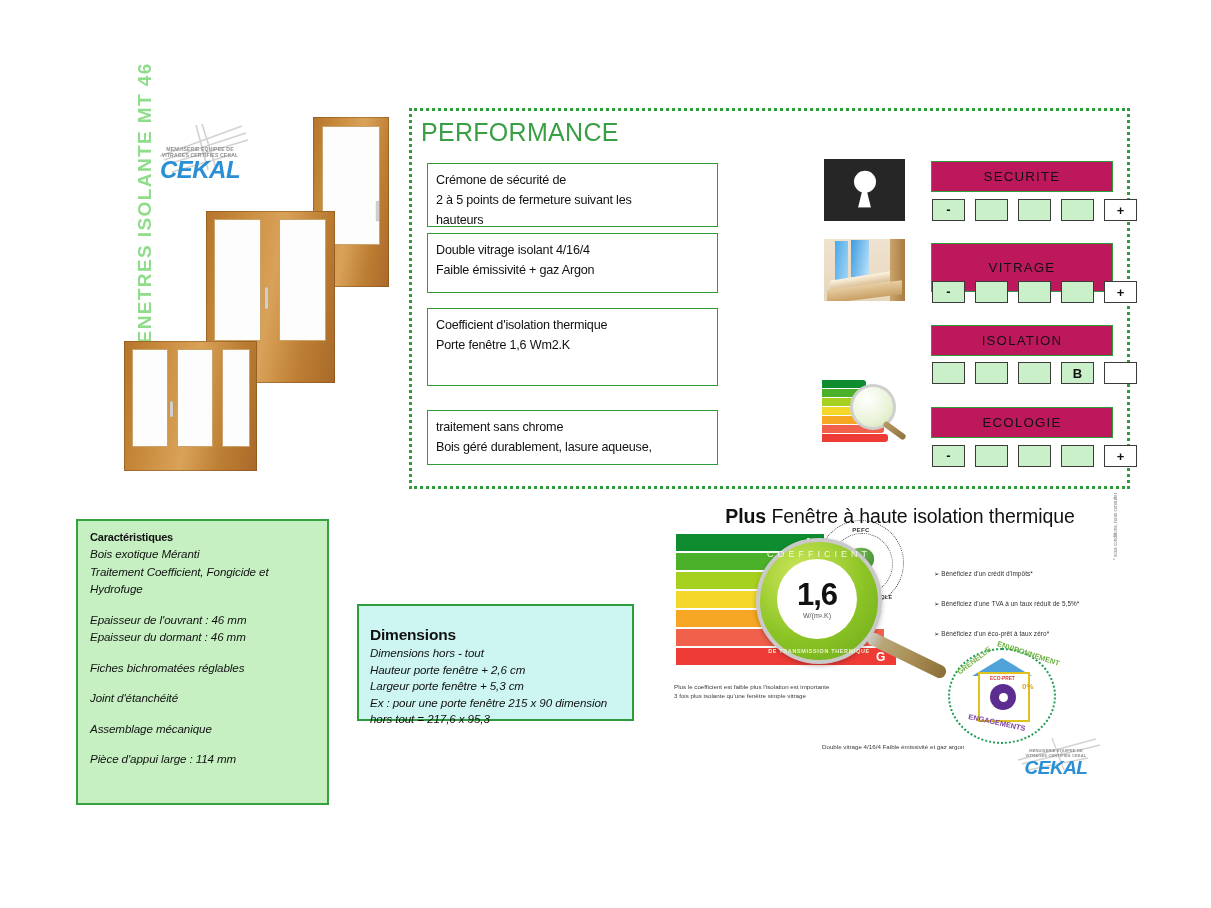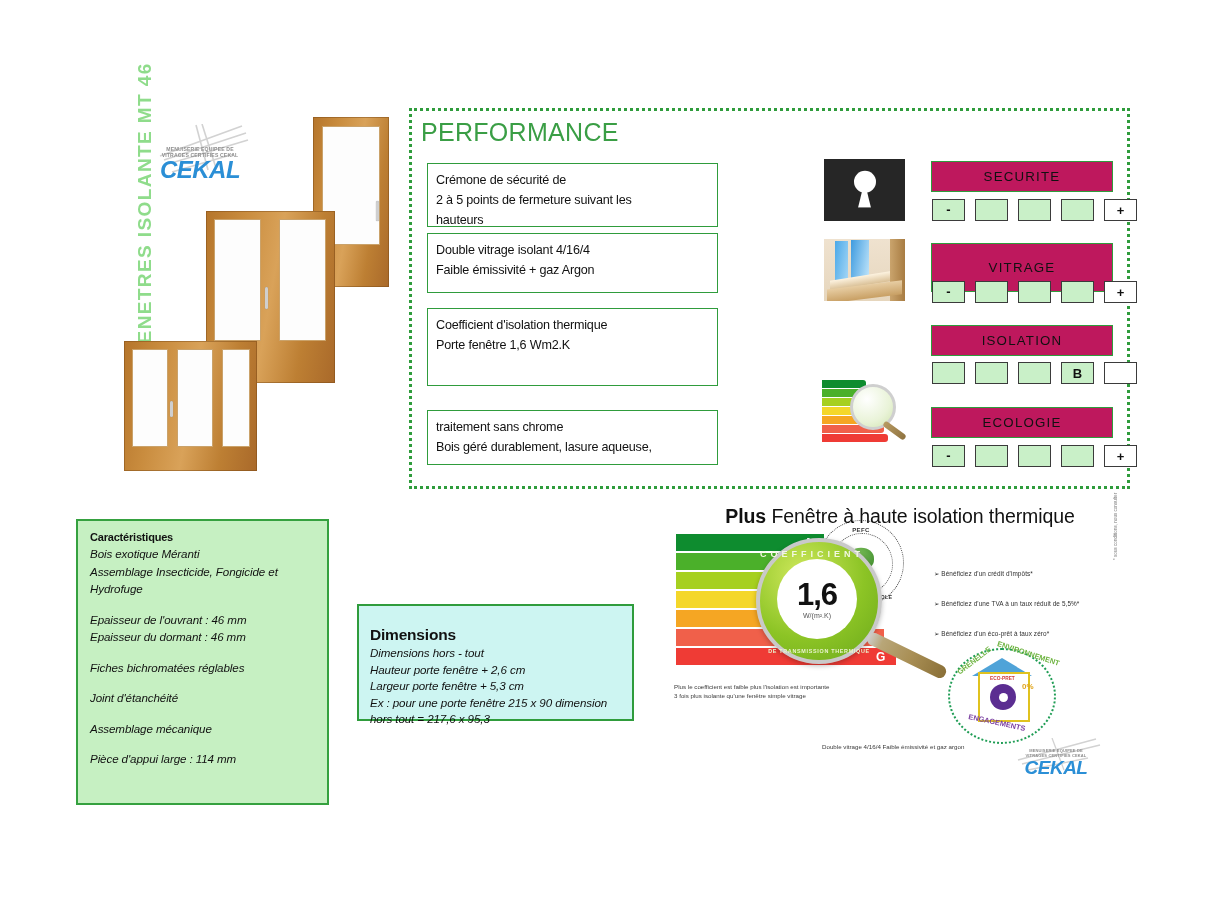--- a/index.html
+++ b/index.html
@@ -114,22 +114,22 @@
   #promo-energy{left:676px;top:534px;width:250px;height:150px;}
   #promo-energy .ebar{position:absolute;left:0;height:17px;}
   #promo-energy .elet{position:absolute;font-size:12px;font-weight:700;color:#fff;}
   #coef-circle{position:absolute;left:80px;top:4px;width:118px;height:118px;border-radius:50%;
      background:radial-gradient(circle at 35% 28%,#cfe85c,#8cc425 55%,#6ba81b);
      border:4px solid #c9c9c9;box-shadow:0 2px 5px rgba(0,0,0,.25);}
   #coef-inner{position:absolute;left:17px;top:17px;width:80px;height:80px;border-radius:50%;
      background:#fff;display:flex;flex-direction:column;align-items:center;justify-content:center;}
   #coef-val{font-size:31px;font-weight:700;color:#111;line-height:30px;letter-spacing:-1px;}
   #coef-unit{font-size:7px;color:#555;margin-top:2px;}
-  #coef-ring-top{position:absolute;left:0;right:0;top:7px;text-align:left;
-     font-size:9px;font-weight:700;color:#f2f8e2;letter-spacing:4px;}
+  #coef-ring-top{position:absolute;left:0;right:0;top:7px;text-align:center;
+     font-size:9px;font-weight:400;color:#f2f8e2;letter-spacing:4px;}
   #coef-ring-bot{position:absolute;left:0;right:0;bottom:6px;text-align:center;
      font-size:5.4px;font-weight:700;color:#eaf4cf;letter-spacing:.7px;}
   #promo-handle{position:absolute;left:192px;top:96px;width:86px;height:13px;border-radius:6px;
      background:linear-gradient(90deg,#cfcfcf 0%,#b8a678 18%,#a98f55 55%,#8a7038 100%);
      transform:rotate(26deg);transform-origin:left center;}
 
   .promo-bullet{position:absolute;font-size:6.4px;color:#2f2f2f;letter-spacing:.1px;white-space:nowrap;}
   #promo-side-note{position:absolute;left:1113px;top:560px;width:110px;
      transform:rotate(-90deg);transform-origin:left top;
      font-size:4.6px;color:#7a7a7a;white-space:nowrap;}
@@ -287,21 +287,21 @@
   <div class="cell minus">-</div>
   <div class="cell"></div>
   <div class="cell"></div>
   <div class="cell"></div>
   <div class="cell empty">+</div>
 </div>
 
 <div class="abs" id="caract-box">
   <h3>Caractéristiques</h3>
   <div class="ln">Bois exotique Méranti</div>
-  <div class="ln">Assemblage Insecticide, Fongicide et</div>
+  <div class="ln">Traitement Coefficient, Fongicide et</div>
   <div class="ln">Hydrofuge</div>
   <div class="sp"></div>
   <div class="ln">Epaisseur de l'ouvrant : 46 mm</div>
   <div class="ln">Epaisseur du dormant : 46 mm</div>
   <div class="sp"></div>
   <div class="ln">Fiches bichromatées réglables</div>
   <div class="sp"></div>
   <div class="ln">Joint d'étanchéité</div>
   <div class="sp"></div>
   <div class="ln">Assemblage mécanique</div>

